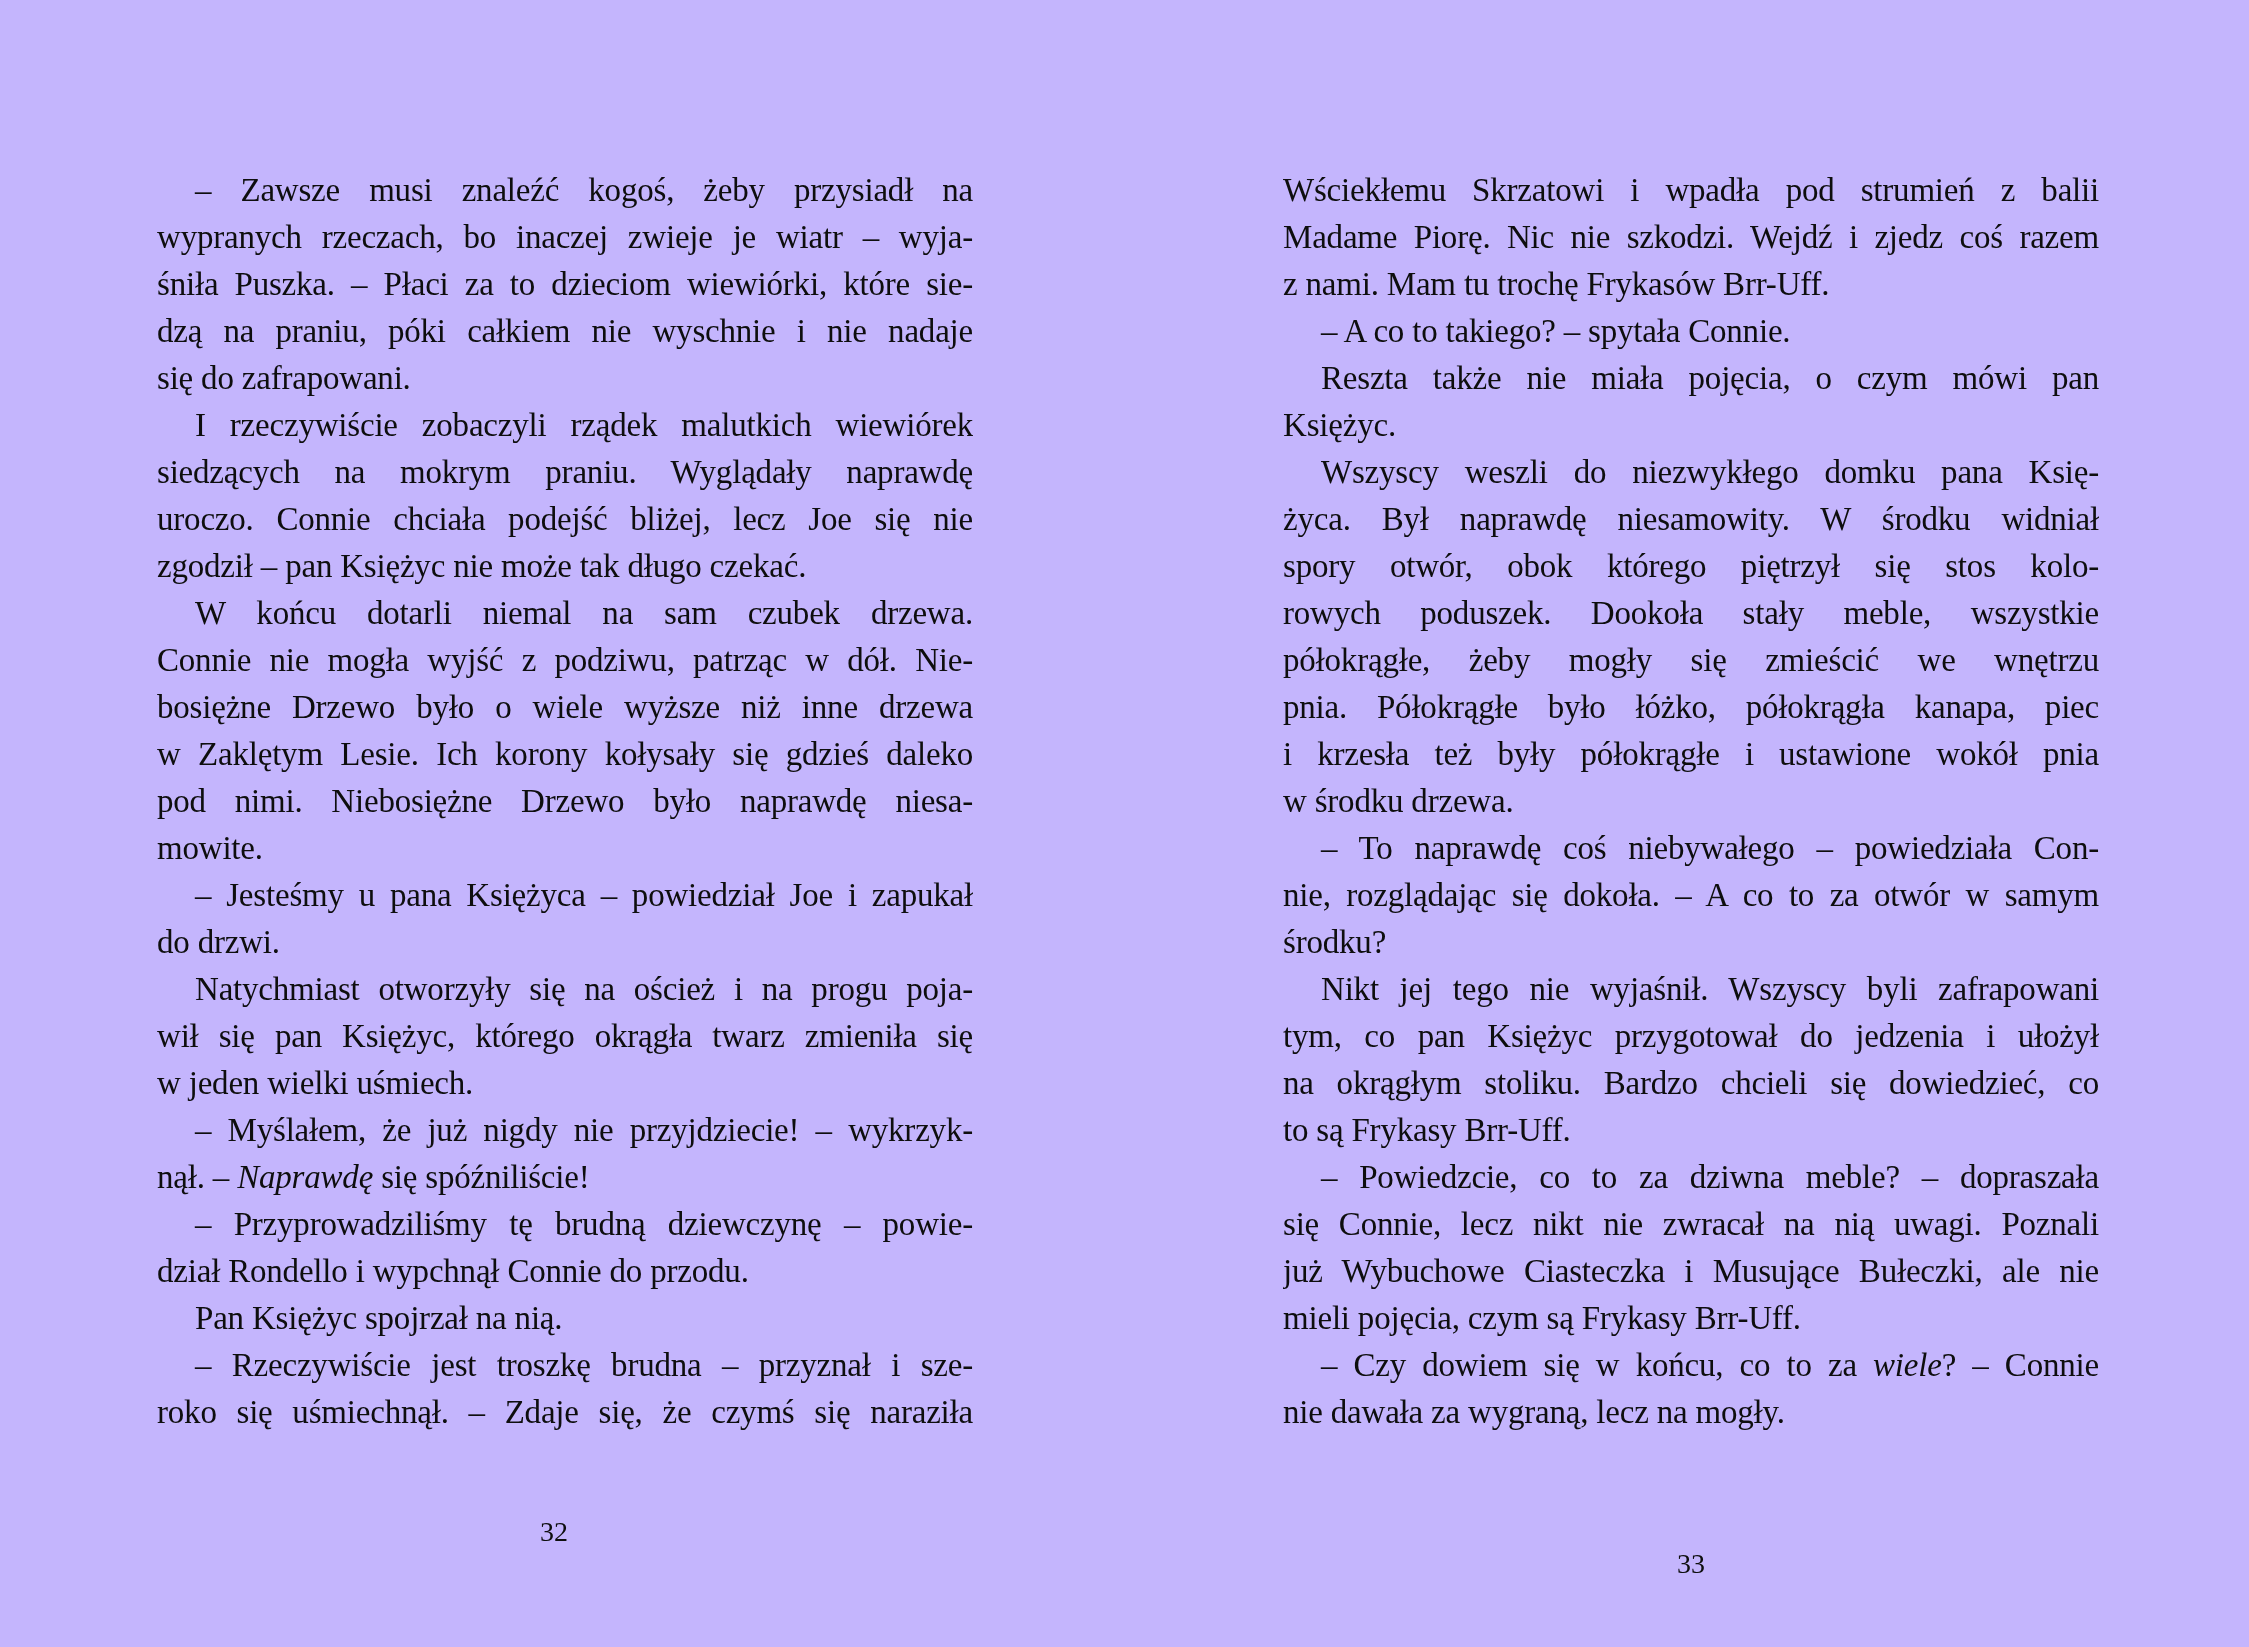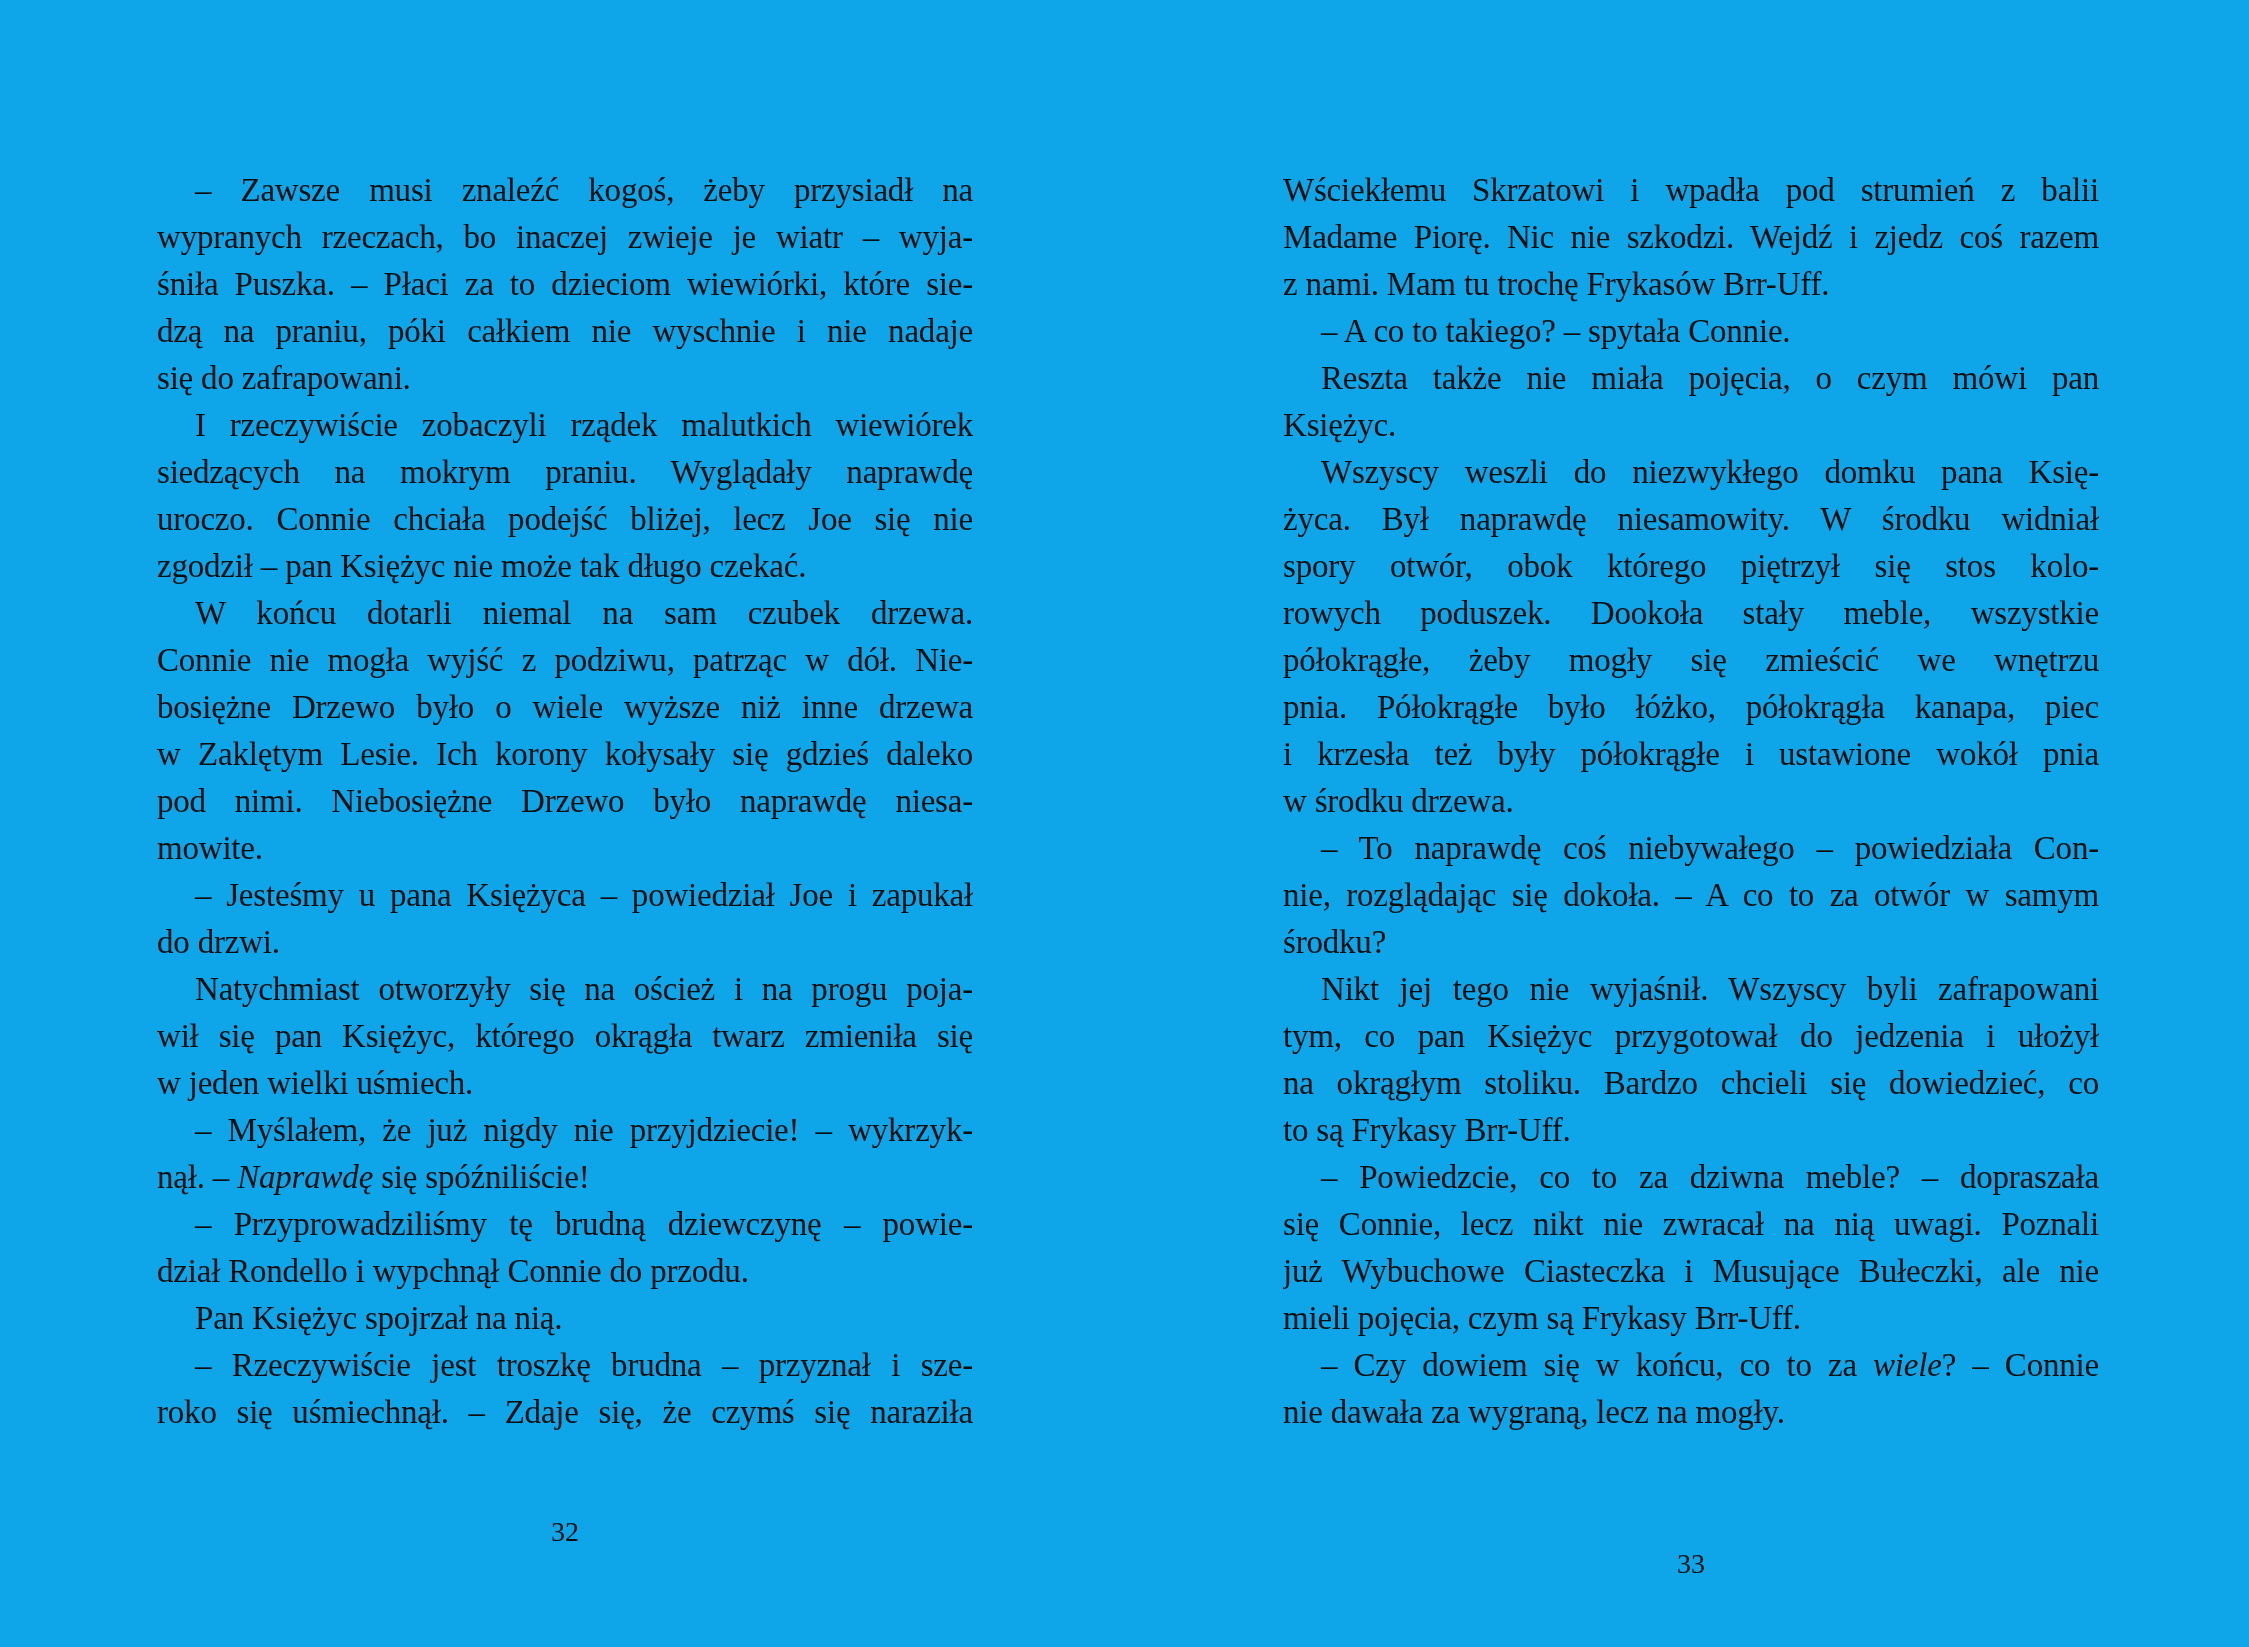--- a/index.html
+++ b/index.html
@@ -5,21 +5,21 @@
 <style>
   html, body {
     margin: 0;
     padding: 0;
     background: #ffffff;
   }
   .spread {
     position: relative;
     width: 2250px;
     height: 1647px;
-    background: #0ea5e9;
+    background: #c4b5fd;
     font-family: "Liberation Serif", "DejaVu Serif", serif;
     color: #0e0e0e;
   }
   .text-col {
     position: absolute;
     top: 167px;
     width: 816px;
     font-size: 33px;
     letter-spacing: -0.2px;
   }
@@ -36,21 +36,21 @@
   .line.indent { text-indent: 38px; }
   .line em { font-style: italic; }
   .folio {
     position: absolute;
     top: 1515px;
     width: 816px;
     text-align: center;
     font-size: 28px;
     line-height: 33px;
   }
-  .folio.left  { left: 157px; }
+  .folio.left  { left: 146px; }
   .folio.right { left: 1283px; margin-top: 32px; }
 </style>
 </head>
 <body>
 
 <div class="spread">
 
   <div class="text-col left" id="left-col">
       <div class="line indent"><span>– Zawsze musi znaleźć kogoś, żeby przysiadł na</span></div>
       <div class="line"><span>wypranych rzeczach, bo inaczej zwieje je wiatr – wyja-</span></div>

